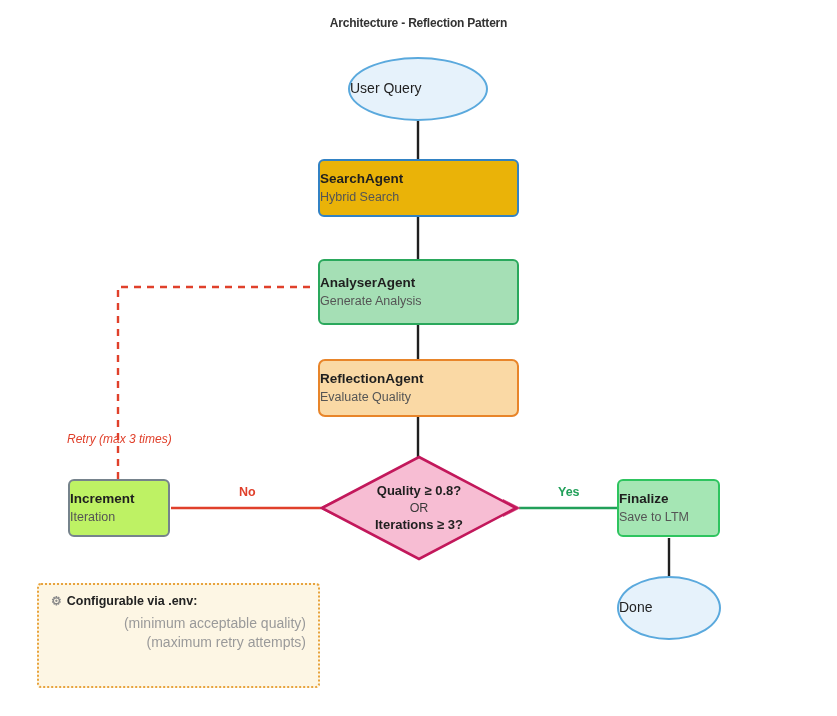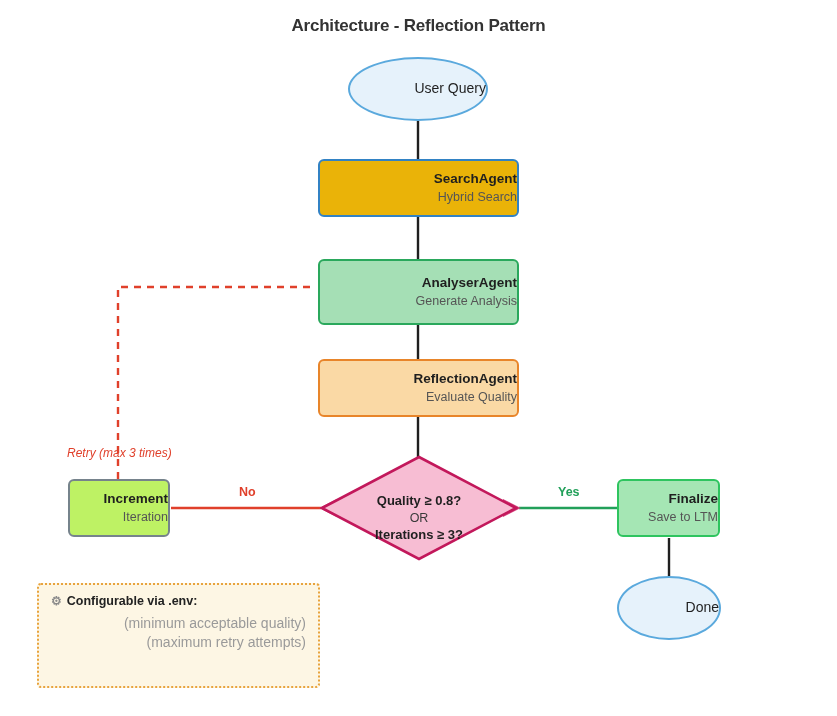--- a/index.html
+++ b/index.html
@@ -26,33 +26,33 @@
     width: 837px;
     height: 716px;
     pointer-events: none;
   }
   .page-title {
     position: absolute;
     left: 0;
     top: 16px;
     width: 837px;
     text-align: center;
-    font-size: 17px;
+    font-size: 12px;
     font-weight: bold;
     color: #333333;
     letter-spacing: -0.2px;
   }
 
   
   .node {
     position: absolute;
     box-sizing: border-box;
     display: flex;
     flex-direction: column;
-    align-items: flex-end;
+    align-items: flex-start;
     justify-content: center;
     text-align: center;
   }
   .node-title {
     font-size: 13.5px;
     font-weight: bold;
     color: #1f1f1f;
     line-height: 1.25;
   }
   .node-sub {
@@ -75,36 +75,36 @@
   }
 
   
   .proc {
     border-radius: 6px;
     border-width: 2px;
     border-style: solid;
   }
   .proc-search   { background: #eab308; border-color: #3282c4; }
   .proc-analyser { background: #a5dfb5; border-color: #2aa85c; }
-  .proc-reflect  { background: #fad9a5; border-color: #e8852a; }
+  .proc-reflect  { background: #fad9a5; border-color: #e8852a; border-radius: 7px; }
   .proc-finalize { background: #a5e6b4; border-color: #2ec45f; }
   .proc-increment{ background: #bef264; border-color: #76838c; }
 
   
   .diamond-wrap {
     position: absolute;
   }
   .diamond-shape {
     position: absolute;
     left: 0; top: 0;
     width: 100%; height: 100%;
   }
   .diamond-label {
     position: absolute;
-    left: 0; top: 10px;
+    left: 0; top: 0;
     width: 100%; height: 100%;
     display: flex;
     flex-direction: column;
     justify-content: center;
     text-align: center;
   }
   .diamond-label .l1,
   .diamond-label .l3 {
     font-size: 13px;
     font-weight: bold;
@@ -261,21 +261,21 @@
   </div>
 
   <div class="node ellipse" style="left:617px; top:576px; width:104px; height:64px;">
     <div class="node-title">Done</div>
   </div>
 
   <div class="edge-label no" style="left:239px; top:485px;">No</div>
 
   <div class="edge-label yes" style="left:558px; top:485px;">Yes</div>
 
-  <div class="edge-label retry" style="left:67px; top:446px;">Retry (max 3 times)</div>
+  <div class="edge-label retry" style="left:67px; top:432px;">Retry (max 3 times)</div>
 
   <div class="legend" style="left:37px; top:583px; width:283px; height:105px;">
     <div class="legend-title">
       <span class="legend-gear">⚙</span>
       <span>Configurable via .env:</span>
     </div>
     <div class="legend-desc">(minimum acceptable quality)</div>
     <div class="legend-desc">(maximum retry attempts)</div>
   </div>
 

